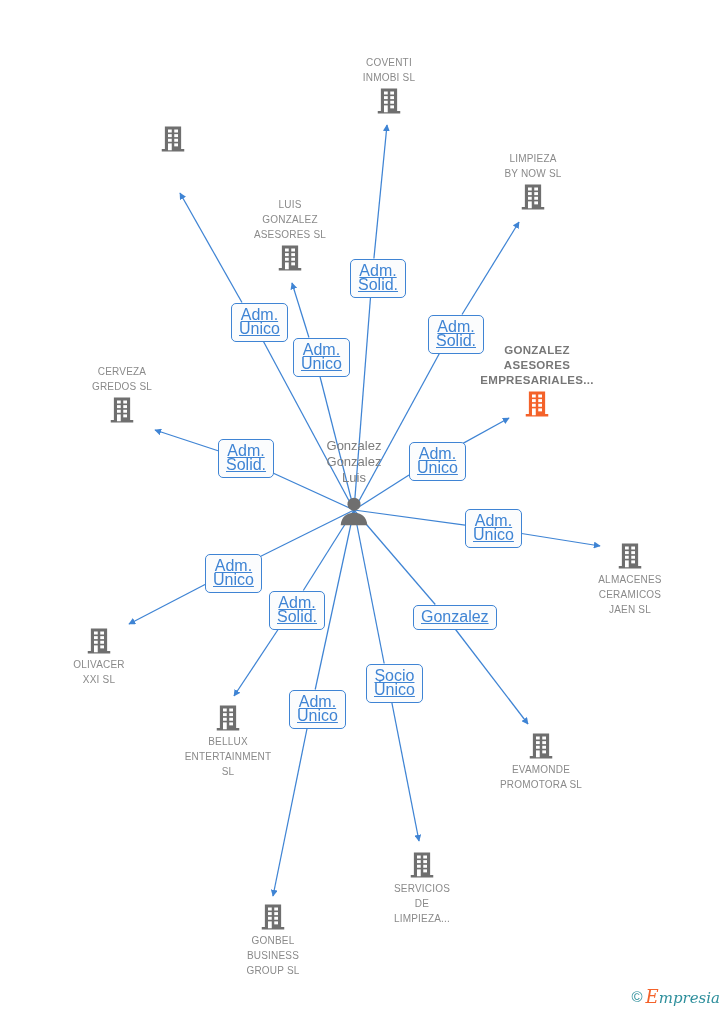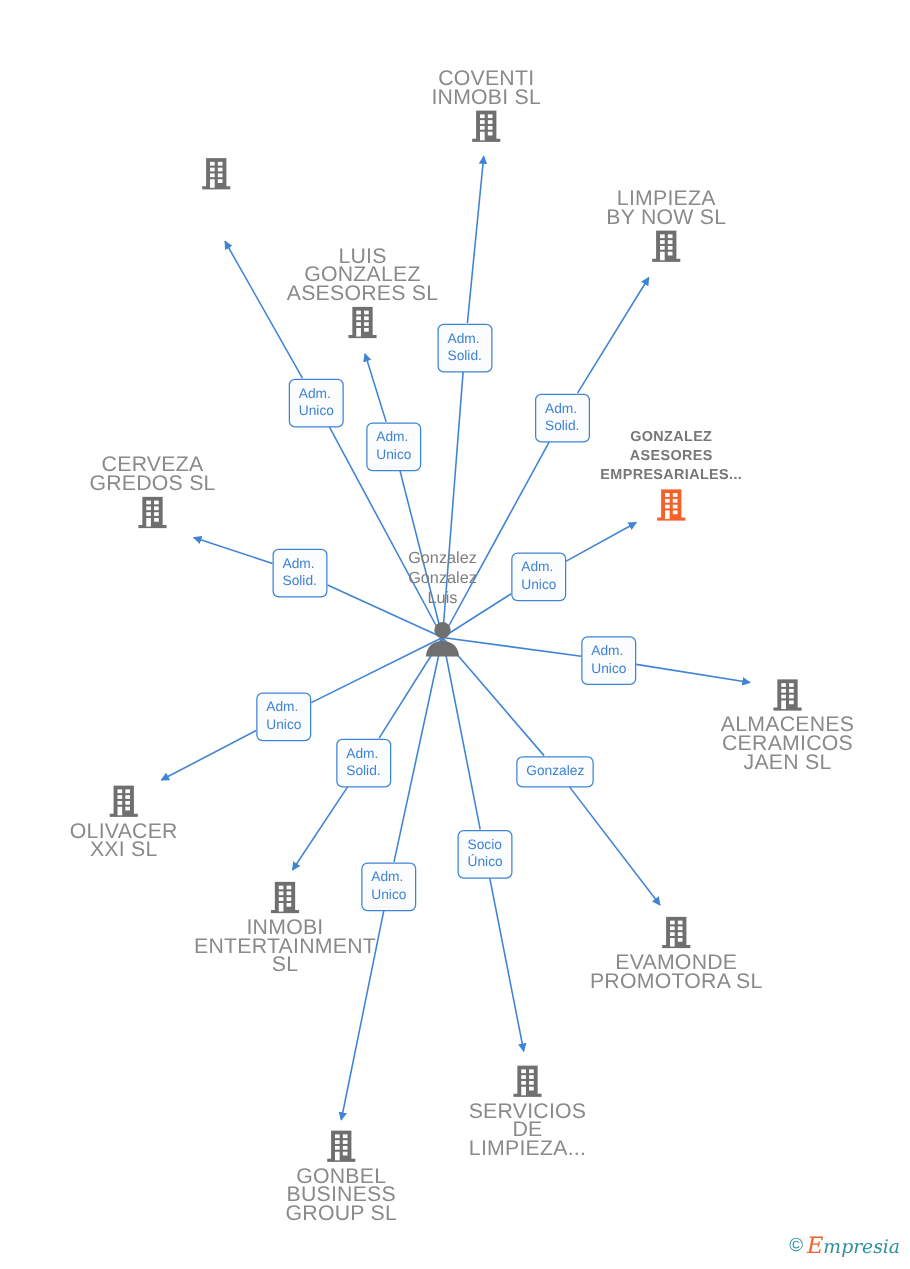--- a/index.html
+++ b/index.html
@@ -25,21 +25,21 @@
     height: 1015px;
   }
   .node {
     position: absolute;
     width: 150px;
     margin-left: -75px;
     text-align: center;
     pointer-events: auto;
   }
   .node-label {
-    font-size: 17px;
+    font-size: 10px;
     line-height: 15px;
     color: #8a8a8a;
     letter-spacing: 0.2px;
     white-space: pre-line;
   }
   .node-label.highlight {
     color: #777777;
     font-weight: bold;
     font-size: 11.5px;
     letter-spacing: 0.3px;
@@ -50,25 +50,27 @@
   }
   .node.below .node-label {
     margin-top: 1px;
   }
   .edge-label {
     position: absolute;
     border: 1.3px solid #3f84d4;
     border-radius: 5px;
     background: #fbfcfd;
     color: #3f84d4;
-    font-size: 11px;
+    font-size: 16px;
     line-height: 14px;
+    text-align: center;
     padding: 4px 7px 5px 7px;
     white-space: pre-line;
     box-sizing: border-box;
+    text-decoration: underline;
   }
   .person-name {
     position: absolute;
     width: 160px;
     margin-left: -80px;
     text-align: center;
     font-size: 13px;
     line-height: 16px;
     color: #7d7d7d;
     white-space: pre-line;
@@ -290,21 +292,21 @@
     <rect x="8" y="4.4" width="3" height="2.4" fill="#ffffff"></rect>
     <rect x="13" y="4.4" width="3" height="2.4" fill="#ffffff"></rect>
     <rect x="8" y="8.1" width="3" height="2.4" fill="#ffffff"></rect>
     <rect x="13" y="8.1" width="3" height="2.4" fill="#ffffff"></rect>
     <rect x="8" y="11.8" width="3" height="2.4" fill="#ffffff"></rect>
     <rect x="13" y="11.8" width="3" height="2.4" fill="#ffffff"></rect>
     <rect x="8" y="15.5" width="3" height="5.5" fill="#ffffff"></rect>
     <rect x="13" y="15.5" width="3" height="2.4" fill="#ffffff"></rect>
   </svg>
         </div>
-        <div class="node-label">INMOBI
+        <div class="node-label">BELLUX
 ENTERTAINMENT
 SL</div>
       </div>
       <div class="node below" style="left: 541px; top: 730px;">
         <div>
           <svg class="node-icon" width="30" height="30" viewBox="0 0 24 24">
     <rect x="5.5" y="2" width="13" height="19" fill="#6f6f6f"></rect>
     <rect x="3" y="20" width="18" height="2" fill="#6f6f6f"></rect>
     <rect x="8" y="4.4" width="3" height="2.4" fill="#ffffff"></rect>
     <rect x="13" y="4.4" width="3" height="2.4" fill="#ffffff"></rect>

